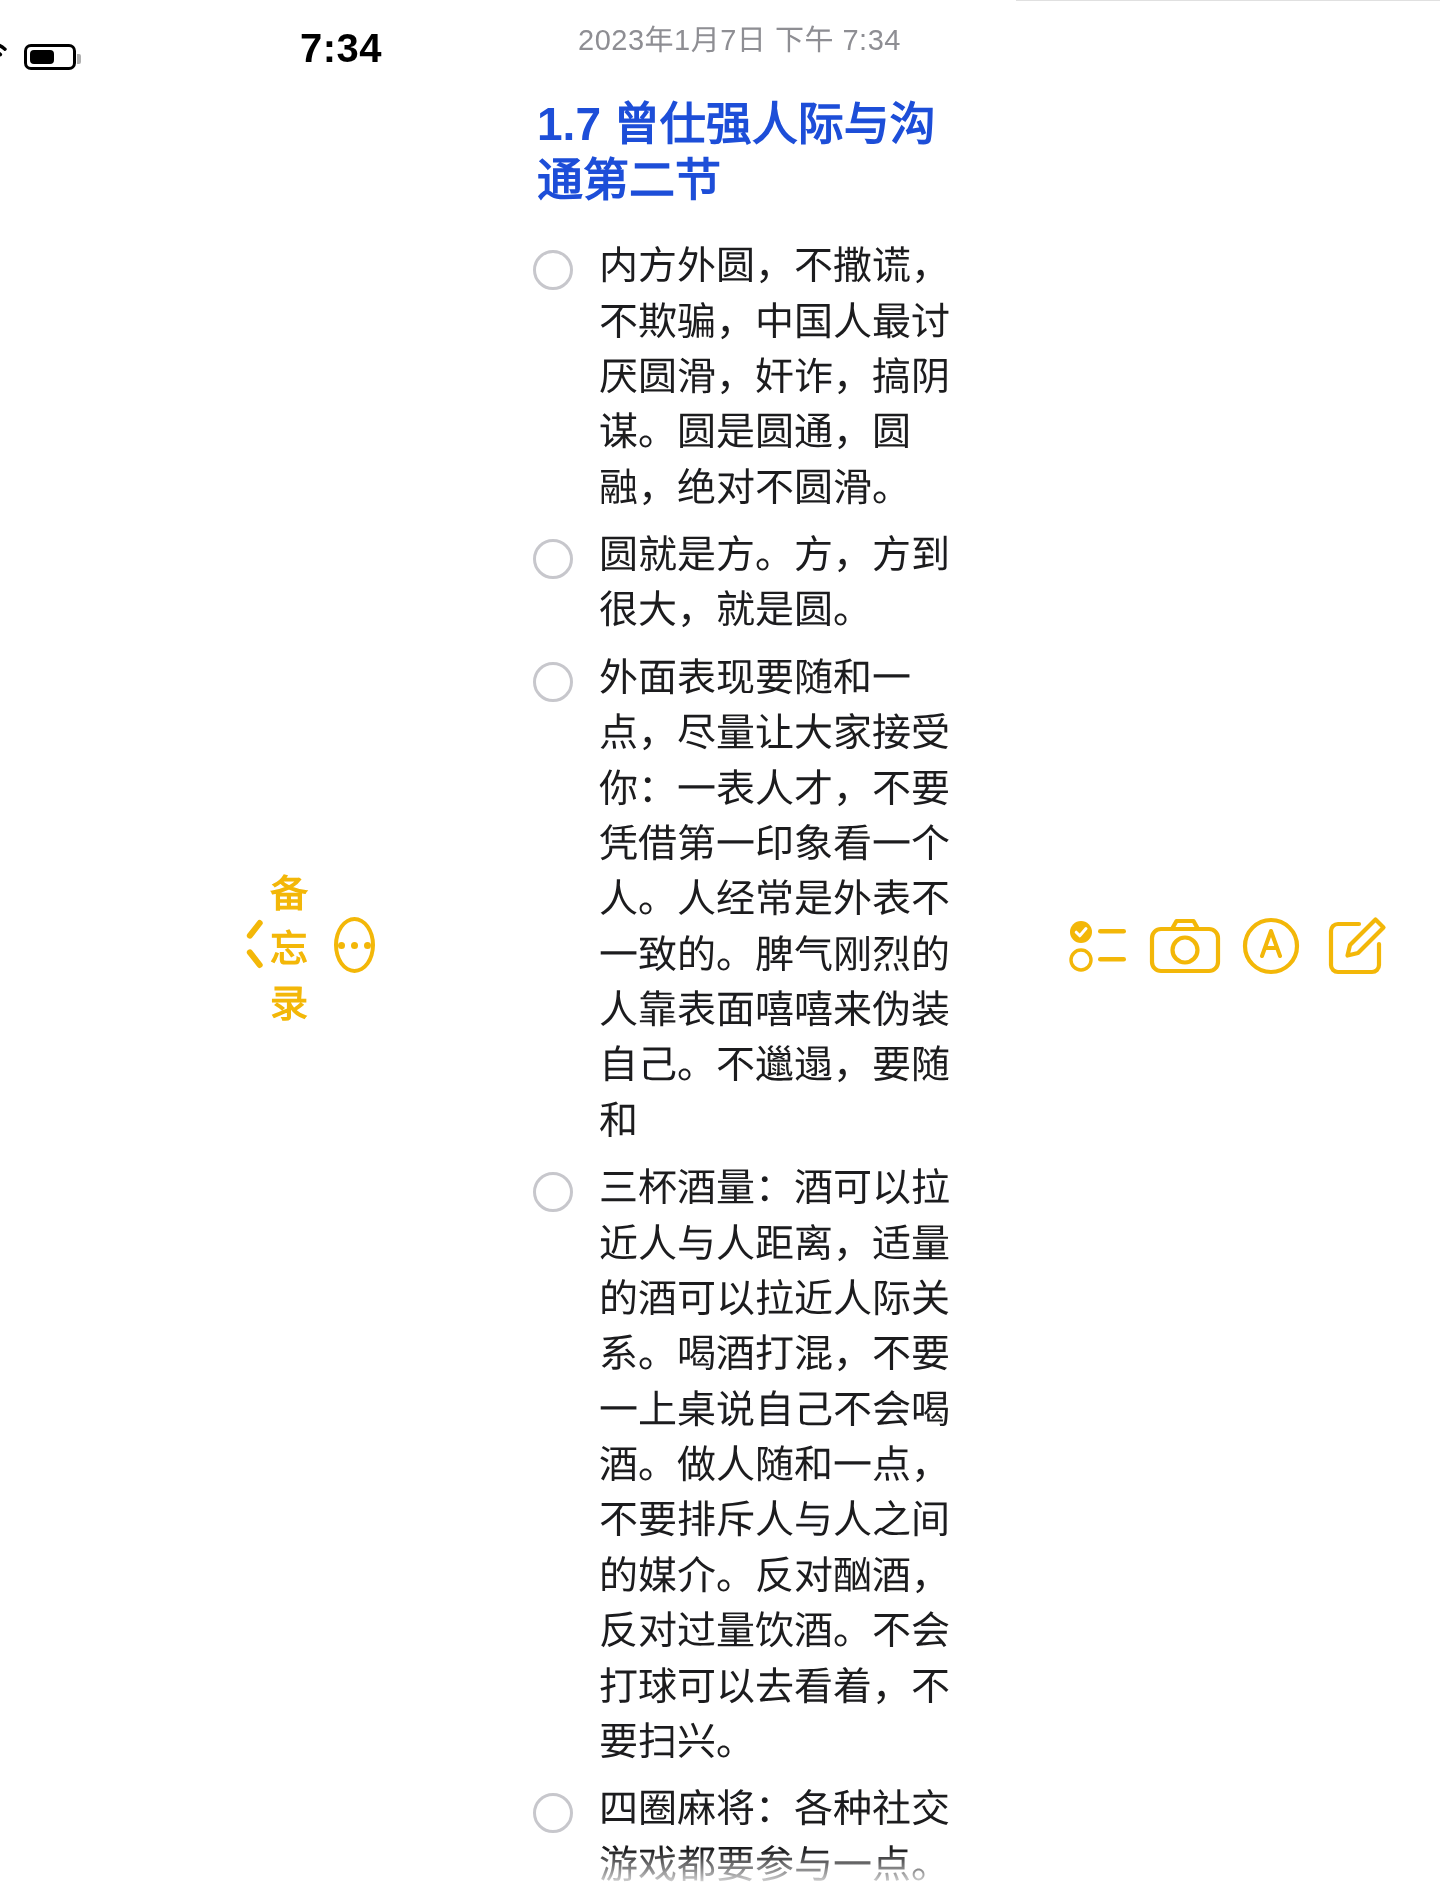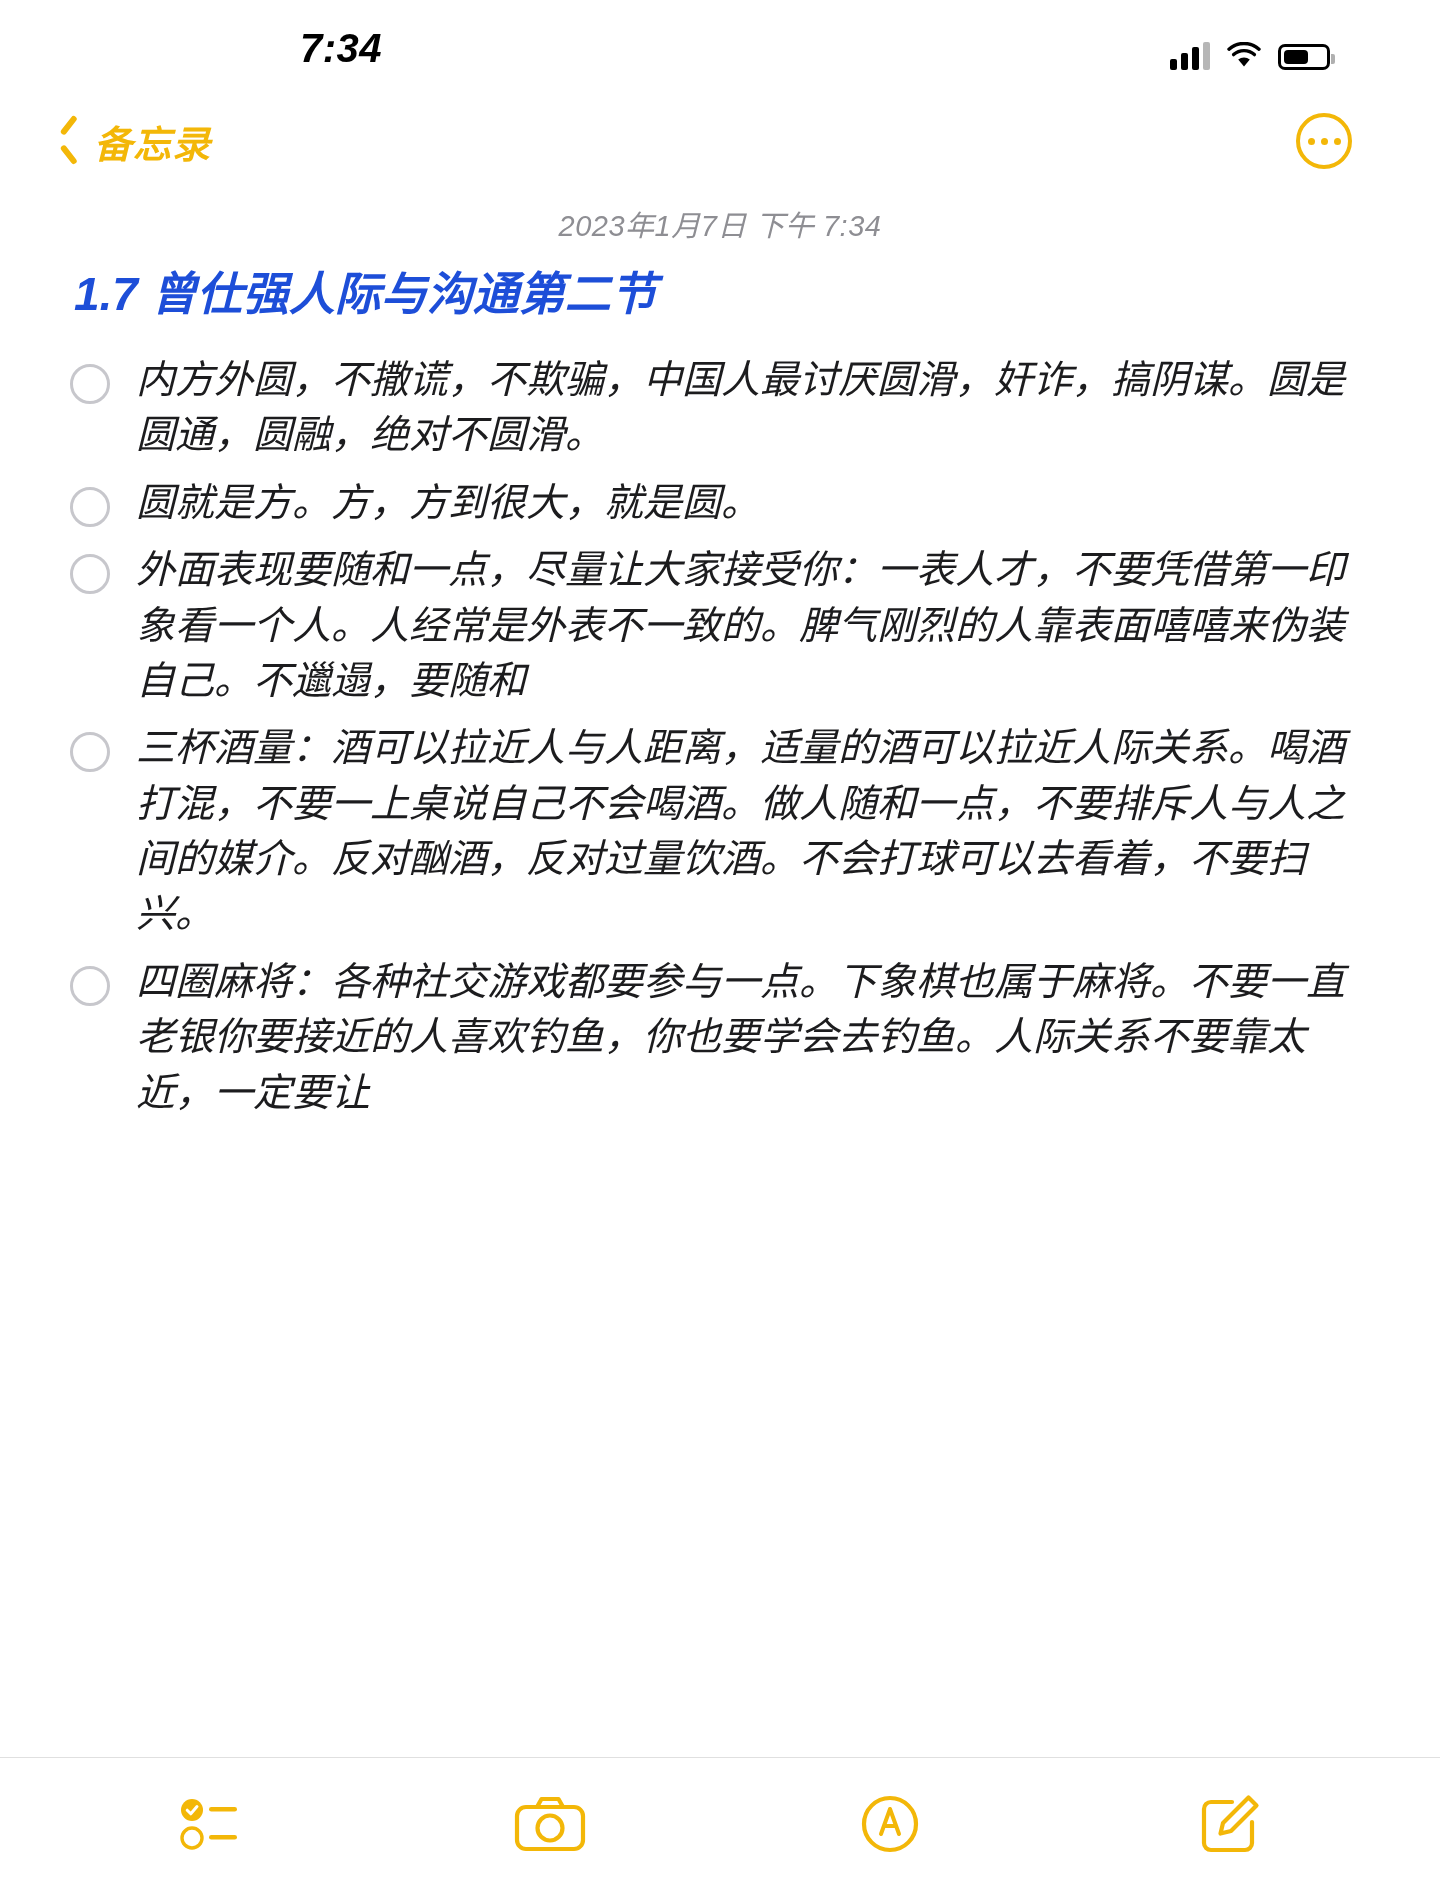--- a/index.html
+++ b/index.html
@@ -12,23 +12,22 @@
     height: 1890px;
     font-family: "Liberation Sans", "DejaVu Sans", sans-serif;
     color: #1c1c1e;
     overflow: hidden;
     position: relative;
   }
   .phone {
     position: absolute;
     inset: 0;
     display: flex;
-    flex-direction: column;
+    flex-direction: row;
     background: #ffffff;
-    font-style: italic;
   }
 
   
   .status-bar {
     height: 96px;
     flex: 0 0 96px;
     display: flex;
     align-items: center;
     justify-content: space-between;
     padding: 0 90px 0 0;
@@ -163,21 +162,21 @@
   .note-scroll {
     flex: 1 1 auto;
     overflow: hidden;
     padding: 0 58px 0 58px;
     position: relative;
   }
   .note-date {
     text-align: center;
     color: #8e8e93;
     font-size: 29px;
-    margin: 16px 0 22px 0;
+    margin: 16px 0 38px 0;
     letter-spacing: 0.5px;
   }
   .note-title {
     font-size: 46px;
     font-weight: bold;
     line-height: 1.22;
     color: #1d4ed8;
     letter-spacing: 0px;
     padding: 0 16px 0 16px;
     margin-bottom: 30px;

